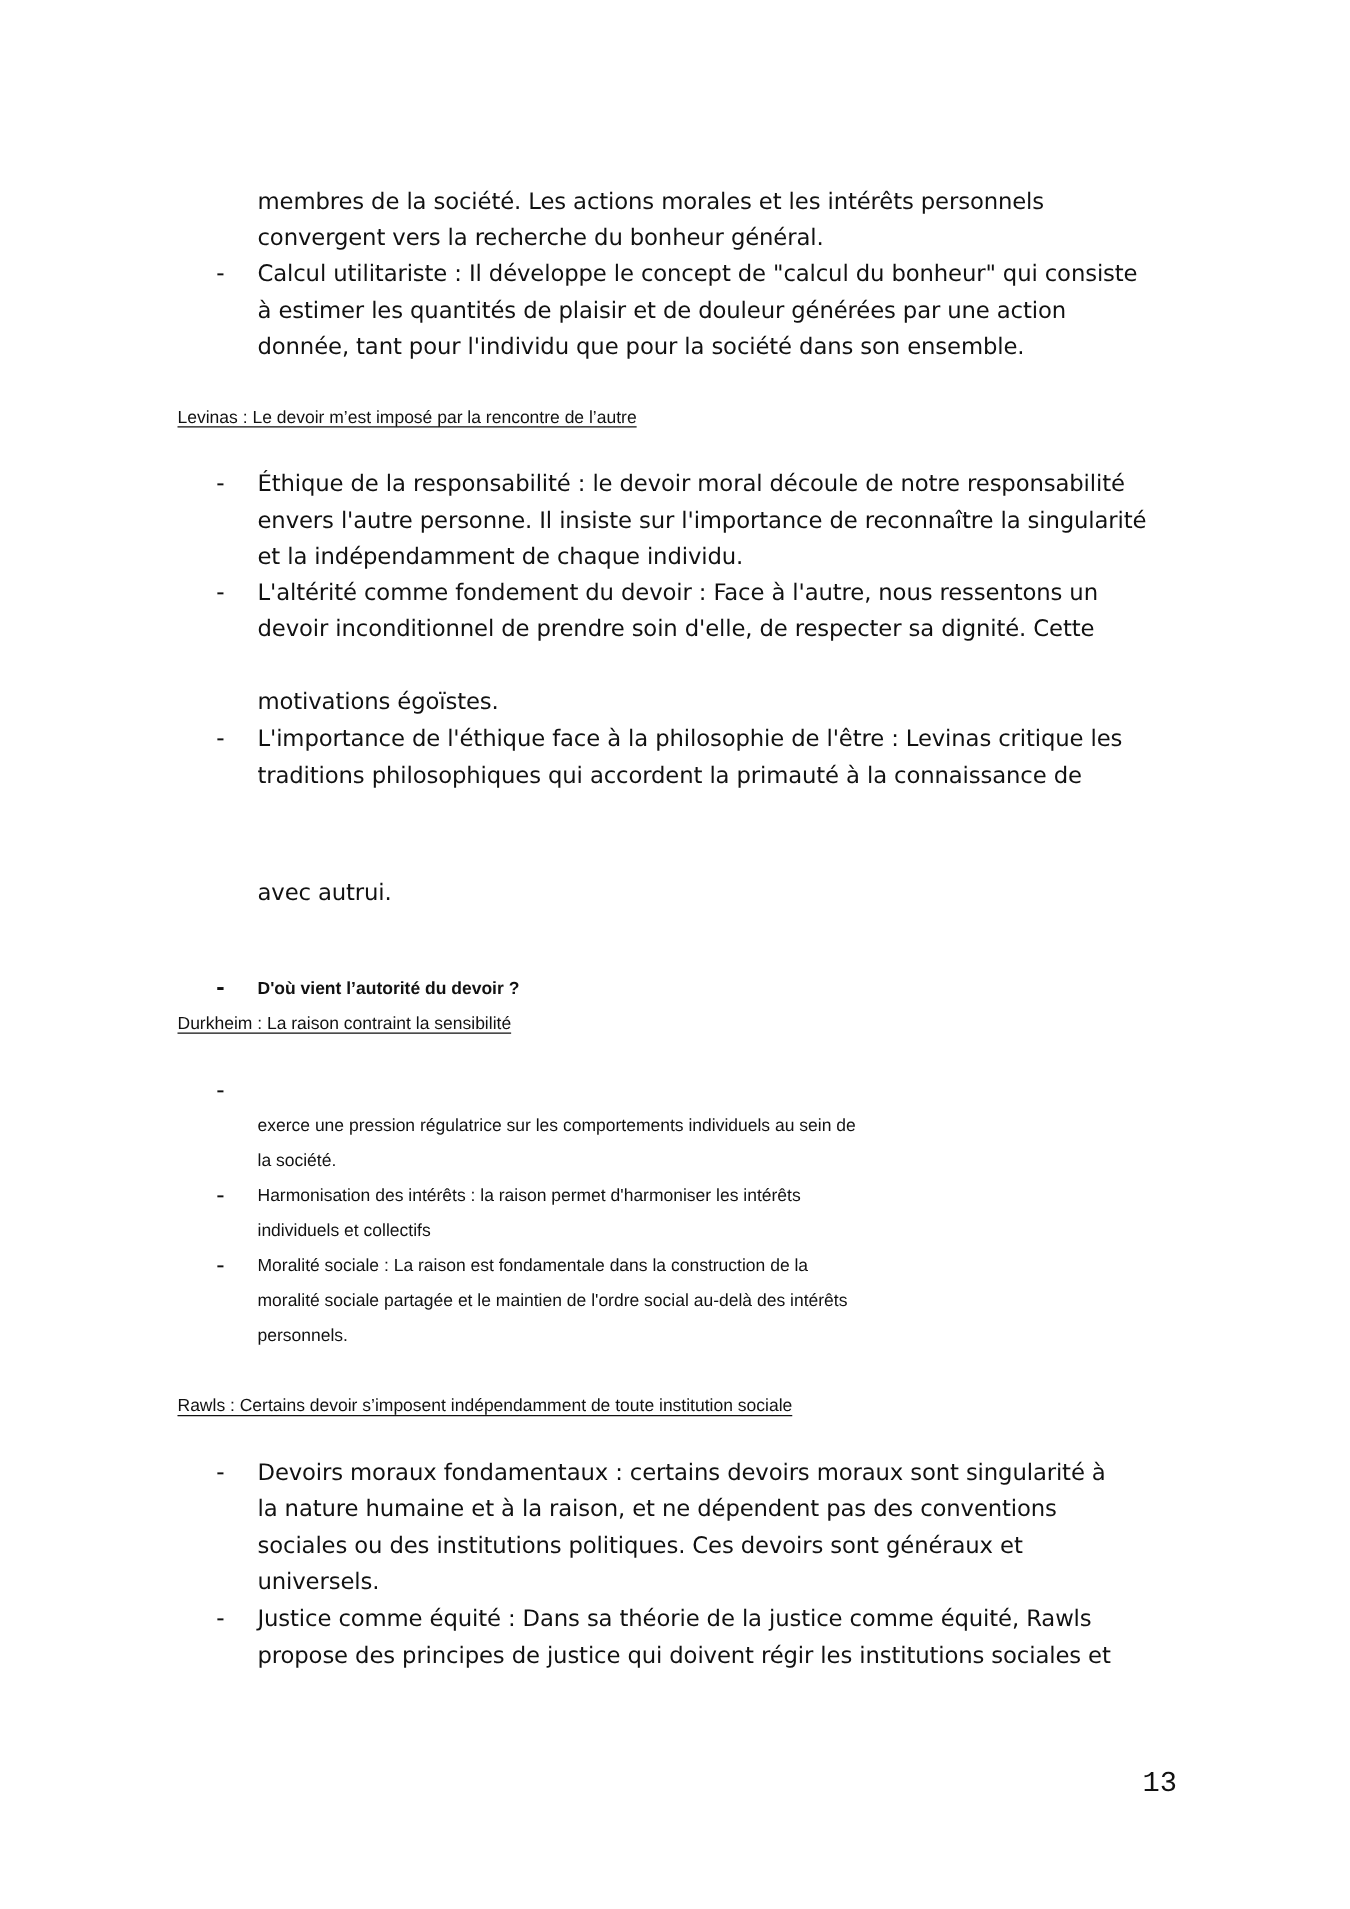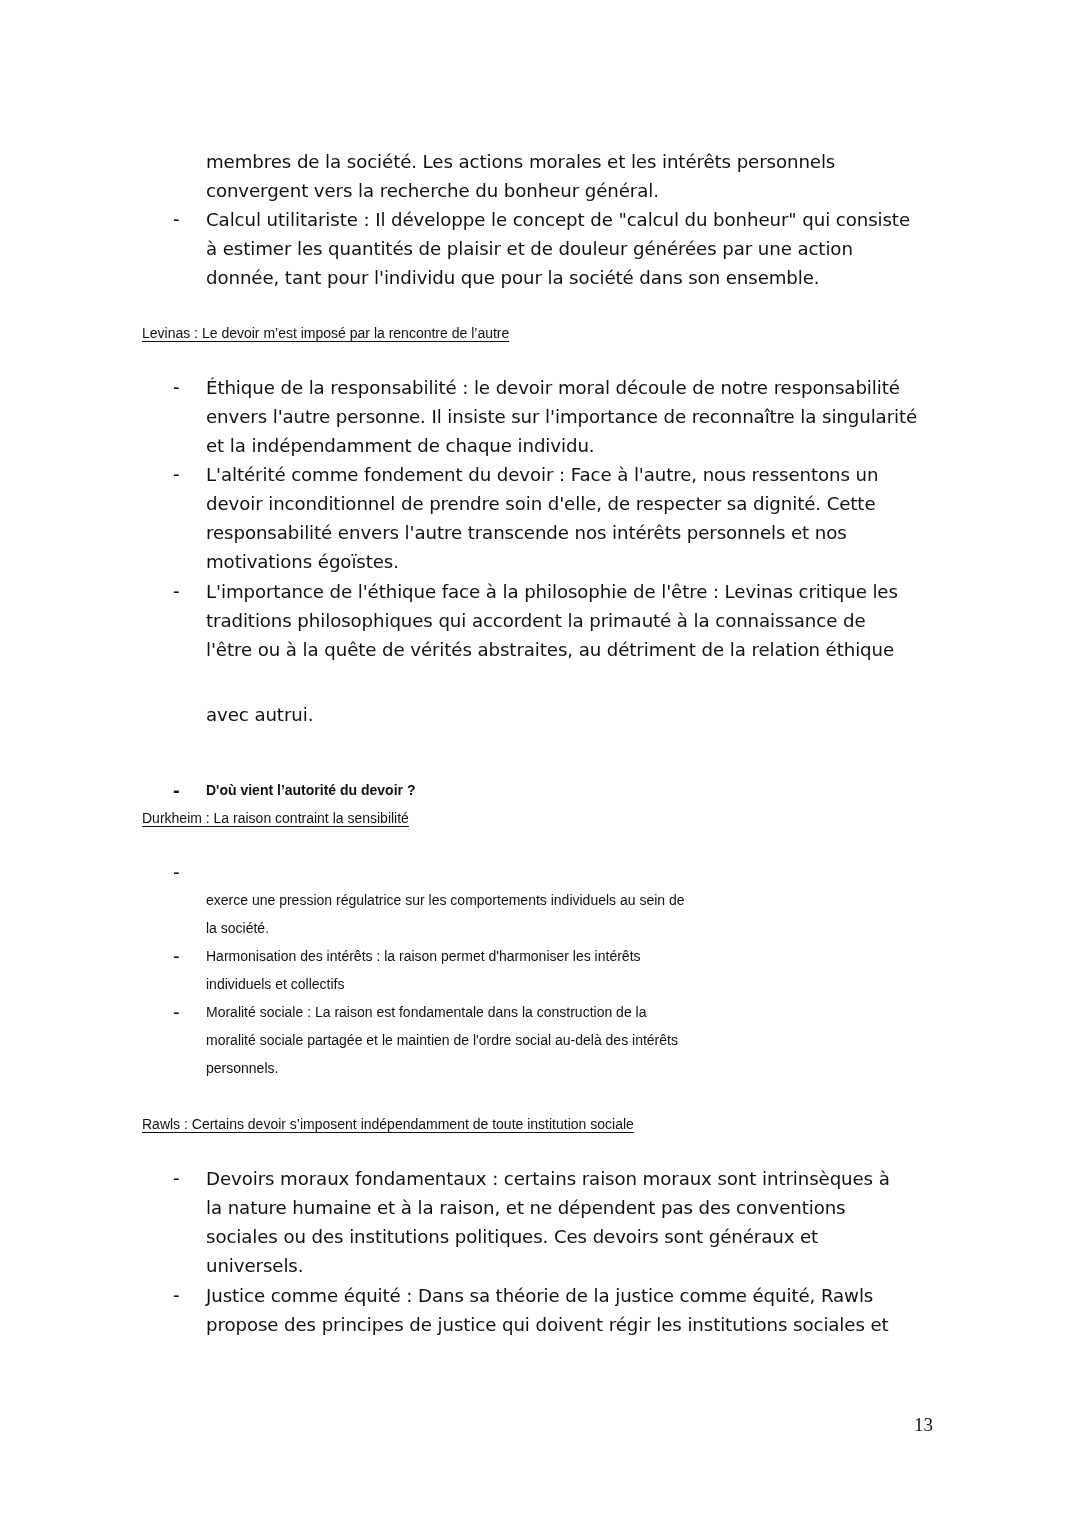--- a/index.html
+++ b/index.html
@@ -4,21 +4,21 @@
 <style>
   html, body { margin:0; padding:0; background:#ffffff; }
   body { width:1080px; height:1527px; position:relative; overflow:hidden; color:#111; }
   .page { position:absolute; left:0; top:0; width:1024px; height:1527px; }
   .ln { position:absolute; white-space:nowrap; font-size:19.5px; line-height:29px; }
   .roboto { font-family:"DejaVu Sans", sans-serif; font-size:18.2px; letter-spacing:-0.1px; }
   .arial { font-family:"Liberation Sans", sans-serif; font-size:14px; }
   .dash { position:absolute; font-family:"Liberation Sans", sans-serif; font-size:20px; line-height:29px; }
   .heading { text-decoration:underline; text-underline-offset:3px; }
   .bold { font-weight:bold; }
-  .pagenum { position:absolute; left:914px; top:1414px; font-family:Liberation Serif, serif; font-size:19px; }
+  .pagenum { position:absolute; left:914px; top:1414px; font-family:Liberation Mono, monospace; font-size:23px; }
 </style>
 </head>
 <body>
 
 <div class="page">
 
   <div class="ln roboto" style="left:206px; top:147px;">membres de la société. Les actions morales et les intérêts personnels</div>
   <div class="ln roboto" style="left:206px; top:176px;">convergent vers la recherche du bonheur général.</div>
 
   <div class="dash" style="left:173px; top:205px;">-</div>
@@ -29,27 +29,25 @@
   <div class="ln arial heading" style="left:142px; top:319px;">Levinas : Le devoir m’est imposé par la rencontre de l’autre</div>
 
   <div class="dash" style="left:173px; top:373px;">-</div>
   <div class="ln roboto" style="left:206px; top:373px;">Éthique de la responsabilité : le devoir moral découle de notre responsabilité</div>
   <div class="ln roboto" style="left:206px; top:402px;">envers l'autre personne. Il insiste sur l'importance de reconnaître la singularité</div>
   <div class="ln roboto" style="left:206px; top:431px;">et la indépendamment de chaque individu.</div>
 
   <div class="dash" style="left:173px; top:460px;">-</div>
   <div class="ln roboto" style="left:206px; top:460px;">L'altérité comme fondement du devoir : Face à l'autre, nous ressentons un</div>
   <div class="ln roboto" style="left:206px; top:489px;">devoir inconditionnel de prendre soin d'elle, de respecter sa dignité. Cette</div>
-  <div class="ln roboto" style="left:206px; top:518px;">responsabilité envers l'autre transcende nos intérêts personnels et nos</div>
   <div class="ln roboto" style="left:206px; top:547px;">motivations égoïstes.</div>
 
   <div class="dash" style="left:173px; top:577px;">-</div>
   <div class="ln roboto" style="left:206px; top:577px;">L'importance de l'éthique face à la philosophie de l'être : Levinas critique les</div>
   <div class="ln roboto" style="left:206px; top:606px;">traditions philosophiques qui accordent la primauté à la connaissance de</div>
-  <div class="ln roboto" style="left:206px; top:635px;">l'être ou à la quête de vérités abstraites, au détriment de la relation éthique</div>
   <div class="ln roboto" style="left:206px; top:664px;margin-top:36px;">avec autrui.</div>
 
   <div class="dash bold" style="left:173px; top:776px;">-</div>
   <div class="ln arial bold" style="left:206px; top:776px;">D'où vient l’autorité du devoir ?</div>
 
   <div class="ln arial heading" style="left:142px; top:804px;">Durkheim : La raison contraint la sensibilité</div>
 
   <div class="dash" style="left:173px; top:858px;">-</div>
   <div class="ln arial" style="left:206px; top:886px;">exerce une pression régulatrice sur les comportements individuels au sein de</div>
   <div class="ln arial" style="left:206px; top:914px;">la société.</div>
@@ -59,21 +57,21 @@
   <div class="ln arial" style="left:206px; top:970px;">individuels et collectifs</div>
 
   <div class="dash" style="left:173px; top:998px;">-</div>
   <div class="ln arial" style="left:206px; top:998px;">Moralité sociale : La raison est fondamentale dans la construction de la</div>
   <div class="ln arial" style="left:206px; top:1026px;">moralité sociale partagée et le maintien de l'ordre social au-delà des intérêts</div>
   <div class="ln arial" style="left:206px; top:1054px;">personnels.</div>
 
   <div class="ln arial heading" style="left:142px; top:1110px;">Rawls : Certains devoir s’imposent indépendamment  de toute institution sociale</div>
 
   <div class="dash" style="left:173px; top:1164px;">-</div>
-  <div class="ln roboto" style="left:206px; top:1164px;">Devoirs moraux fondamentaux : certains raison moraux sont intrinsèques à</div>
+  <div class="ln roboto" style="left:206px; top:1164px;">Devoirs moraux fondamentaux : certains devoirs moraux sont singularité à</div>
   <div class="ln roboto" style="left:206px; top:1193px;">la nature humaine et à la raison, et ne dépendent pas des conventions</div>
   <div class="ln roboto" style="left:206px; top:1222px;">sociales ou des institutions politiques. Ces devoirs sont généraux et</div>
   <div class="ln roboto" style="left:206px; top:1251px;">universels.</div>
 
   <div class="dash" style="left:173px; top:1281px;">-</div>
   <div class="ln roboto" style="left:206px; top:1281px;">Justice comme équité : Dans sa théorie de la justice comme équité, Rawls</div>
   <div class="ln roboto" style="left:206px; top:1310px;">propose des principes de justice qui doivent régir les institutions sociales et</div>
 
   <div class="pagenum">13</div>
 </div>

